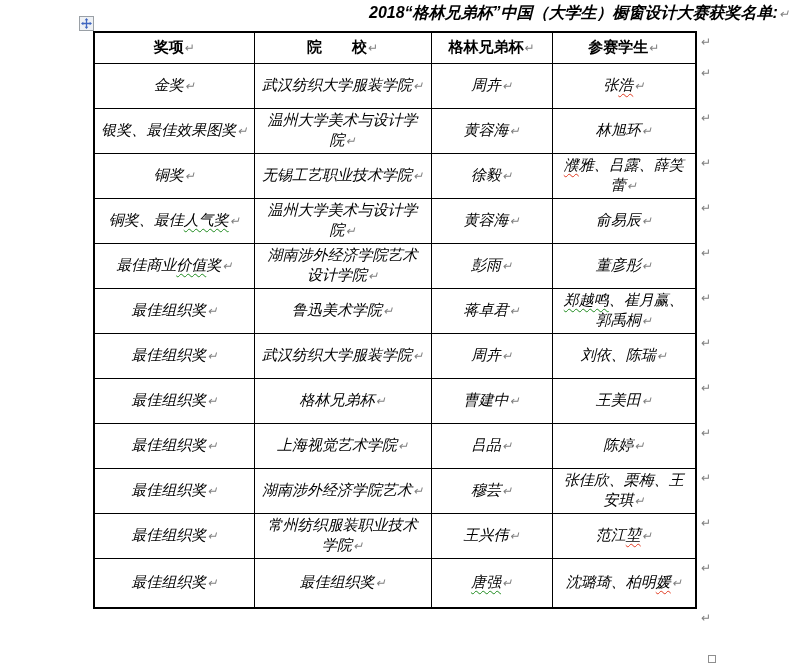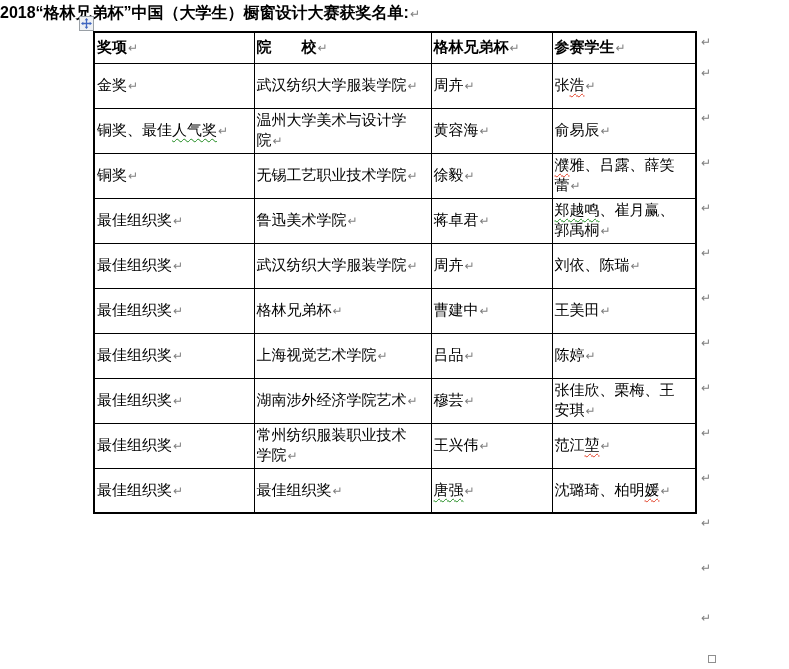--- a/index.html
+++ b/index.html
@@ -3,44 +3,45 @@
 <meta charset="utf-8">
 <style>
   html,body { margin:0; padding:0; }
   body {
     width:789px; height:669px; position:relative; overflow:hidden;
     background:#ffffff; color:#000;
     font-family:"Liberation Sans", sans-serif;
   }
   .doc-title {
     position:absolute; top:2px; left:0; width:100%;
-    text-align:left; font-weight:bold; font-size:16px; line-height:22px;
+    text-align:right; font-weight:bold; font-size:16px; line-height:22px;
     white-space:pre;
+    font-style:italic;
   }
   .move-handle {
     position:absolute; left:79px; top:16px; width:13px; height:13px;
     border:1px solid #9aa0a6; background:#eef1f5;
     display:flex; align-items:center; justify-content:center;
     box-sizing:content-box;
   }
   .table-wrap { position:absolute; left:93px; top:31px; }
   table.awards {
     border-collapse:collapse; table-layout:fixed;
     border:2px solid #000;
   }
   col.c0 { width:160px; } col.c1 { width:177px; }
   col.c2 { width:121px; } col.c3 { width:144px; }
   .awards th, .awards td {
-    border:1px solid #000; text-align:left; vertical-align:middle;
+    border:1px solid #000; text-align:center; vertical-align:middle;
     font-size:15px; line-height:20px; padding:0 2px;
     white-space:pre-wrap; overflow:hidden;
   }
   .awards th { font-weight:bold; }
   .awards thead tr { height:31px; }
-  .awards tbody tr { height:45px; }
+  .awards tbody tr { height:45px;font-style:italic; }
   .awards tbody tr:nth-child(12) { height:50px; }
   .awards tbody tr:nth-child(13) { height:46px; }
   .pmark { color:#7f7f7f; font-size:12px; font-weight:normal; margin-left:1px; }
   .rowmark { position:absolute; left:608px; color:#7f7f7f; font-size:12px; }
   .sq-red {
     text-decoration:underline; text-decoration-style:wavy;
     text-decoration-color:#e03a21; text-decoration-thickness:1px;
     text-underline-offset:3px;
   }
   .sq-green {
@@ -83,32 +84,46 @@
       </tr>
     </thead>
     <tbody id="awards-tbody">
         <tr>
           <td><span>金奖</span><span class="pmark">↵</span></td>
           <td><span>武汉纺织大学服装学院</span><span class="pmark">↵</span></td>
           <td><span>周卉</span><span class="pmark">↵</span></td>
           <td><span>张</span><span class="sq-red">浩</span><span class="pmark">↵</span></td>
         </tr>
         <tr>
+          <td><span>银奖、最佳效果图奖</span><span class="pmark">↵</span></td>
+          <td><span>温州大学美术与设计学
+院</span><span class="pmark">↵</span></td>
+          <td><span>黄容海</span><span class="pmark">↵</span></td>
+          <td><span>林旭环</span><span class="pmark">↵</span></td>
+        </tr>
+        <tr>
+          <td><span>铜奖</span><span class="pmark">↵</span></td>
+          <td><span>无锡工艺职业技术学院</span><span class="pmark">↵</span></td>
+          <td><span>徐毅</span><span class="pmark">↵</span></td>
+          <td><span class="sq-red">濮</span><span>雅、吕露、薛笑
+蕾</span><span class="pmark">↵</span></td>
+        </tr>
+        <tr>
           <td><span>铜奖、最佳</span><span class="sq-green">人气奖</span><span class="pmark">↵</span></td>
           <td><span>温州大学美术与设计学
 院</span><span class="pmark">↵</span></td>
           <td><span>黄容海</span><span class="pmark">↵</span></td>
           <td><span>俞易辰</span><span class="pmark">↵</span></td>
         </tr>
         <tr>
-          <td><span>铜奖</span><span class="pmark">↵</span></td>
-          <td><span>无锡工艺职业技术学院</span><span class="pmark">↵</span></td>
-          <td><span>徐毅</span><span class="pmark">↵</span></td>
-          <td><span class="sq-red">濮</span><span>雅、吕露、薛笑
-蕾</span><span class="pmark">↵</span></td>
+          <td><span>最佳商业</span><span class="sq-green">价值</span><span>奖</span><span class="pmark">↵</span></td>
+          <td><span>湖南涉外经济学院艺术
+设计学院</span><span class="pmark">↵</span></td>
+          <td><span>彭雨</span><span class="pmark">↵</span></td>
+          <td><span>董彦彤</span><span class="pmark">↵</span></td>
         </tr>
         <tr>
           <td><span>最佳组织奖</span><span class="pmark">↵</span></td>
           <td><span>鲁迅美术学院</span><span class="pmark">↵</span></td>
           <td><span>蒋卓君</span><span class="pmark">↵</span></td>
           <td><span class="sq-green">郑越鸣</span><span>、崔月赢、
 郭禹桐</span><span class="pmark">↵</span></td>
         </tr>
         <tr>
           <td><span>最佳组织奖</span><span class="pmark">↵</span></td>

